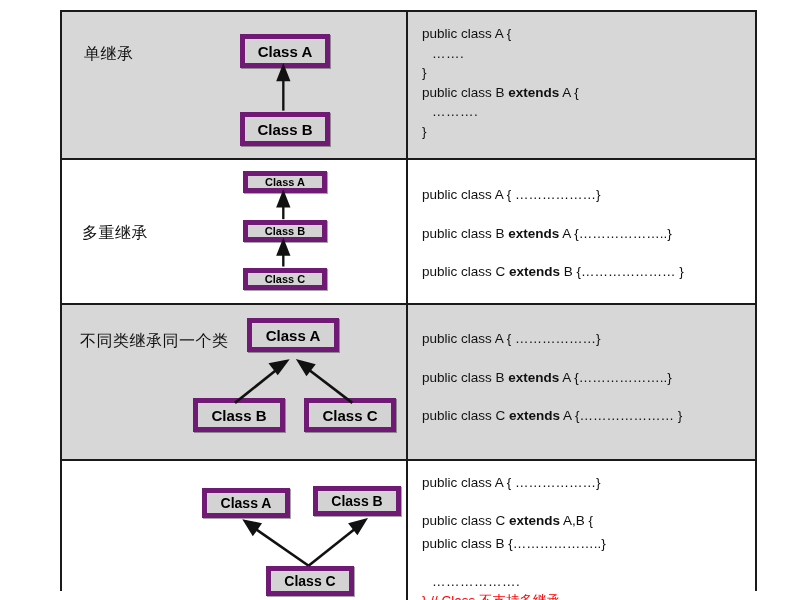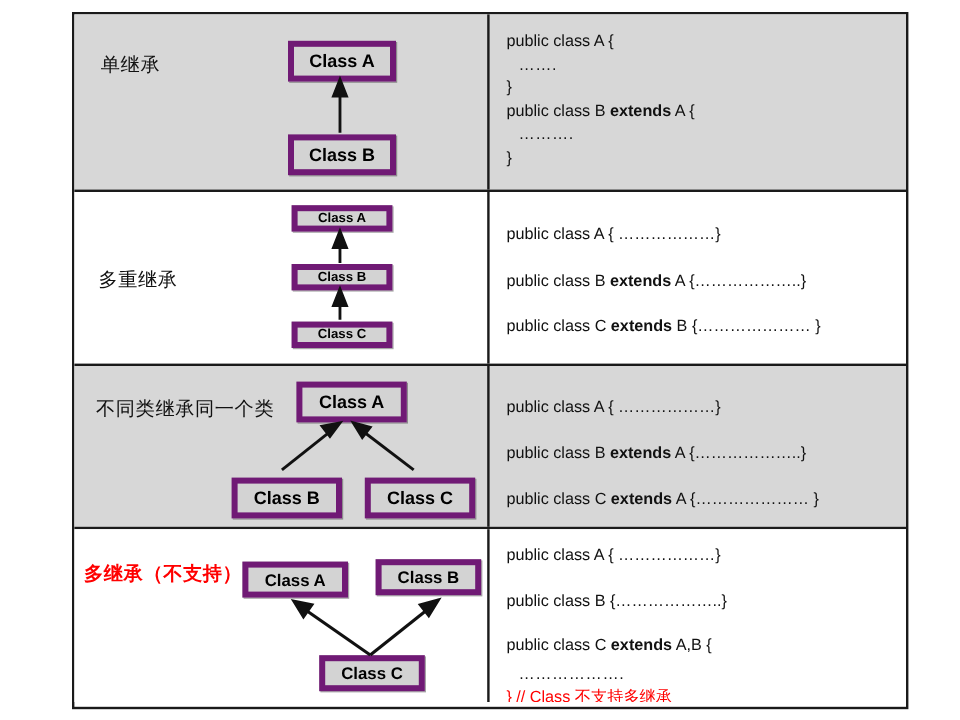--- a/index.html
+++ b/index.html
@@ -53,21 +53,21 @@
   .cell-right {
     position: relative;
     flex: 1 1 auto;
     box-sizing: border-box;
     overflow: hidden;
   }
 
   
   .r1 { height: 148px; }
   .r2 { height: 145px; }
-  .r3 { height: 136px; }
+  .r3 { height: 156px; }
   .r4 { height: 144px; }
 
   
   .row-label {
     position: absolute;
     font-size: 16px;
     color: #111111;
     white-space: nowrap;
     letter-spacing: 0.5px;
   }
@@ -201,43 +201,42 @@
         <div class="code spaced" style="top:24px;">
           <div class="ln">public class A { ………………}</div>
           <div class="ln"><span>public class B </span><span class="b">extends</span><span> A {………………..}</span></div>
           <div class="ln"><span>public class C </span><span class="b">extends</span><span> A {………………… }</span></div>
         </div>
       </div>
     </div>
 
     <div class="row r4 plain">
       <div class="cell-left">
-        <div class="row-label red" style="left:8px; top:27px;">多继承（不支持）</div>
 
         <div class="cbox md" style="left:140px; top:27px; width:88px; height:30px;">Class A</div>
 
         <div class="cbox md" style="left:251px; top:25px; width:88px; height:30px;">Class B</div>
 
         <div class="cbox md" style="left:204px; top:105px; width:88px; height:30px;">Class C</div>
 
         <svg class="arrows" viewBox="0 0 346 144">
           <g stroke="#111" stroke-width="2.6" fill="#111">
             <line x1="248" y1="105" x2="192" y2="66"></line>
             <polygon points="184,60 192,73 199,63"></polygon>
             <line x1="248" y1="105" x2="297" y2="66"></line>
             <polygon points="305,59 290,63 297,72"></polygon>
           </g>
         </svg>
       </div>
 
       <div class="cell-right">
         <div class="code" style="top:12px;">
           <div class="ln" style="margin-bottom:18px;">public class A { ………………}</div>
+          <div class="ln" style="margin-bottom:4px;"><span>public class C </span><span class="b">extends</span><span>  A,B {</span></div>
           <div class="ln" style="margin-bottom:18px;">public class B {………………..}</div>
-          <div class="ln" style="margin-bottom:4px;"><span>public class C </span><span class="b">extends</span><span>  A,B {</span></div>
           <div class="ln dots indent" style="margin-bottom:0px;">……………….</div>
           <div class="ln red">} // Class  不支持多继承</div>
         </div>
       </div>
     </div>
 
   </div>
 </div>
 
 </body></html>

